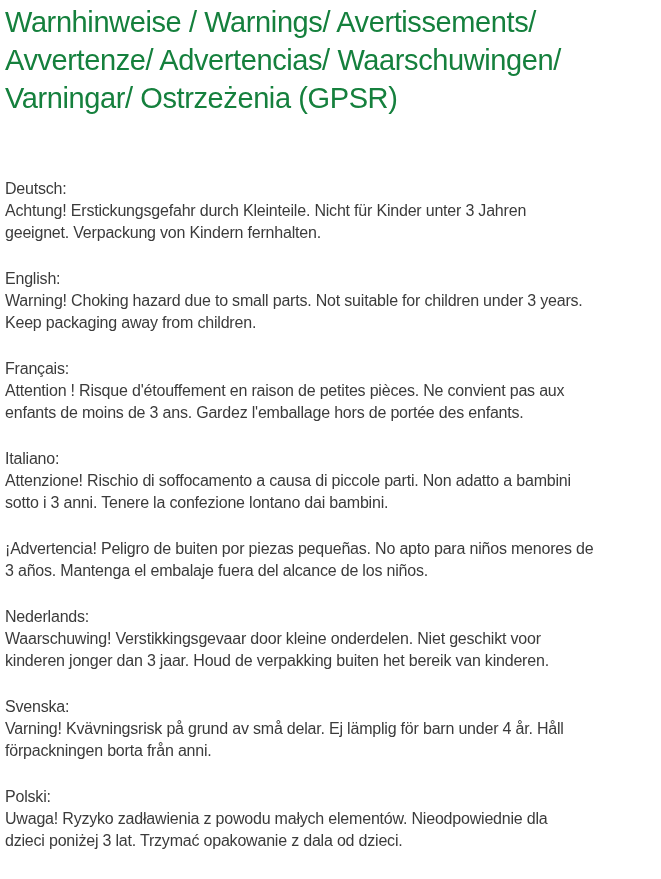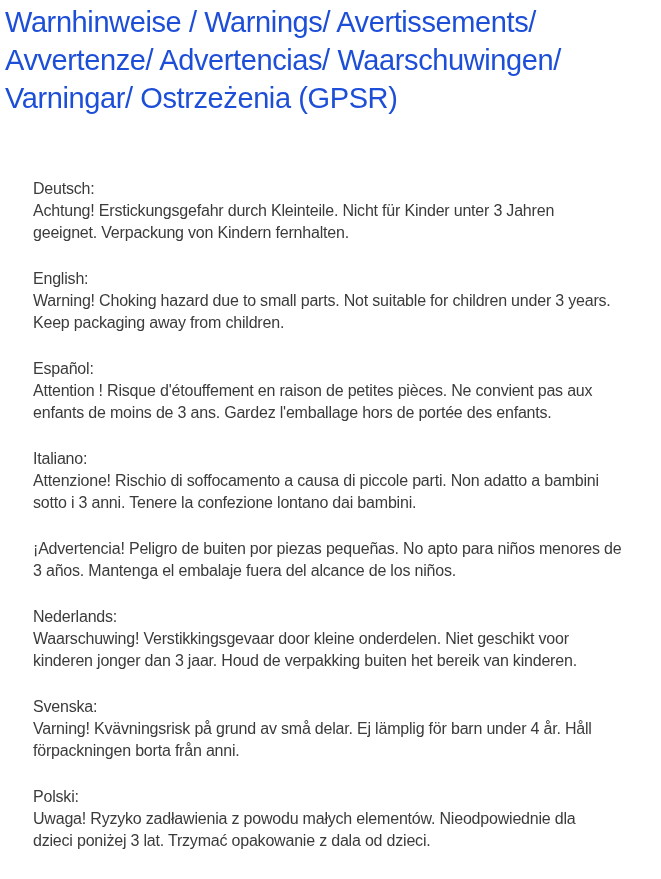--- a/index.html
+++ b/index.html
@@ -12,32 +12,31 @@
     overflow: hidden;
   }
   .page { padding: 3px 0 0 5px; }
   .doc-title {
     font-size: 29px;
     line-height: 38px;
     font-weight: 400;
     letter-spacing: -0.4px;
     max-width: 648px;
     margin: 0 0 61px 0;
-    color: #1d4ed8;
+    color: #15803d;
   }
   .section { margin: 0 0 24px 0; }
   .lang-label,
   .warn-line {
     font-size: 16px;
     line-height: 22px;
     font-weight: 400;
     letter-spacing: -0.2px;
     white-space: nowrap;
     color: #3b3b3b;
-    margin-left: 28px;
   }
 </style>
 </head>
 <body>
 
 <div class="page">
 
   <h1 class="doc-title">Warnhinweise / Warnings/ Avertissements/ Avvertenze/ Advertencias/ Waarschuwingen/ Varningar/ Ostrzeżenia (GPSR)</h1>
 
   <div class="section">
@@ -46,21 +45,21 @@
     <div class="warn-line">geeignet. Verpackung von Kindern fernhalten.</div>
   </div>
 
   <div class="section">
     <div class="lang-label">English:</div>
     <div class="warn-line">Warning! Choking hazard due to small parts. Not suitable for children under 3 years.</div>
     <div class="warn-line">Keep packaging away from children.</div>
   </div>
 
   <div class="section">
-    <div class="lang-label">Español:</div>
+    <div class="lang-label">Français:</div>
     <div class="warn-line">Attention ! Risque d'étouffement en raison de petites pièces. Ne convient pas aux</div>
     <div class="warn-line">enfants de moins de 3 ans. Gardez l'emballage hors de portée des enfants.</div>
   </div>
 
   <div class="section">
     <div class="lang-label">Italiano:</div>
     <div class="warn-line">Attenzione! Rischio di soffocamento a causa di piccole parti. Non adatto a bambini</div>
     <div class="warn-line">sotto i 3 anni. Tenere la confezione lontano dai bambini.</div>
   </div>
 

